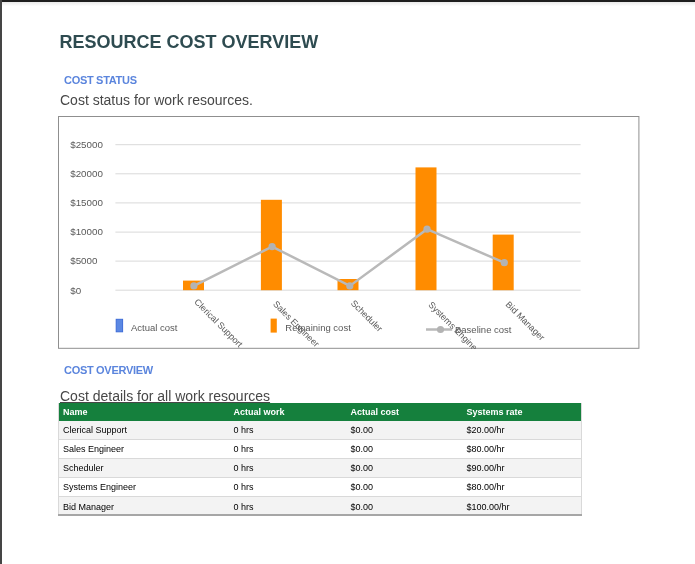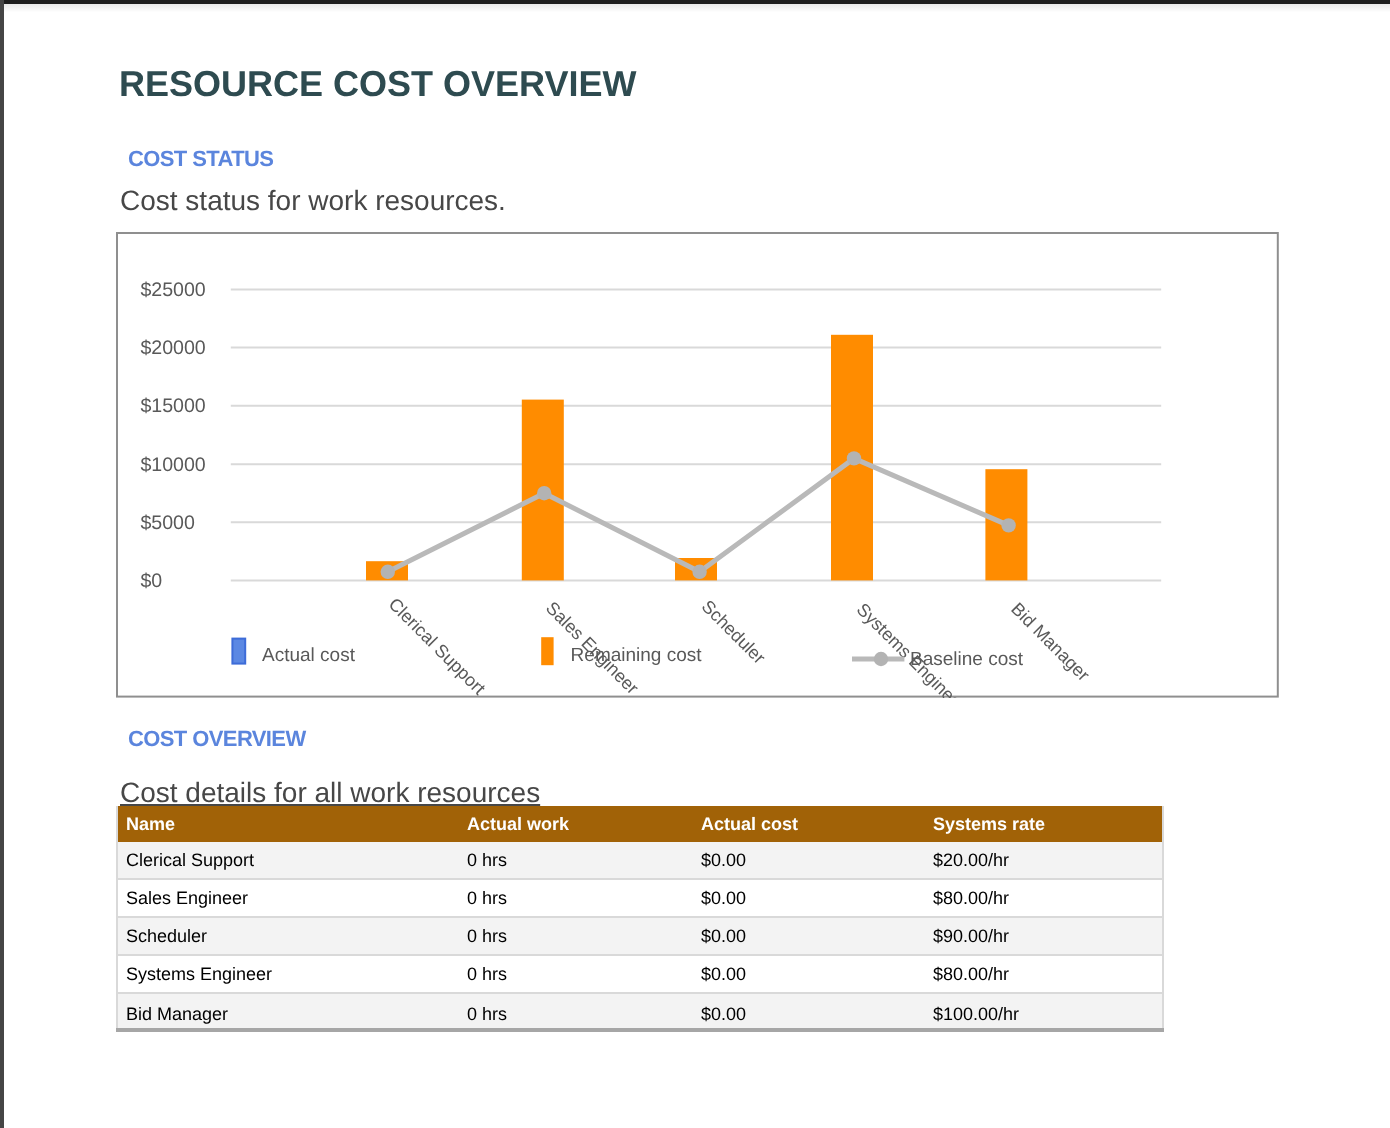--- a/index.html
+++ b/index.html
@@ -10,21 +10,21 @@
            background:linear-gradient(#e9e9e9,#fefefe);}
   .leftedge{position:absolute;top:0;left:0;width:2px;height:564px;background:#454545;}
   .title{position:absolute;left:59.5px;top:32px;font-size:18px;font-weight:bold;
          color:#2e4b50;white-space:nowrap;}
   .h2{position:absolute;left:64px;font-size:11px;font-weight:bold;color:#5b85dd;
       letter-spacing:-0.3px;white-space:nowrap;}
   .sub{position:absolute;left:60px;font-size:14px;color:#474747;white-space:nowrap;}
   .chartbox{position:absolute;left:58px;top:116px;width:582px;height:264px;}
   table.t{position:absolute;left:58px;top:403px;border-collapse:collapse;
           table-layout:fixed;width:523px;font-size:9px;}
-  table.t th{background:#a16207;color:#ffffff;font-weight:bold;text-align:left;
+  table.t th{background:#15803d;color:#ffffff;font-weight:bold;text-align:left;
              height:18px;padding:0 0 0 4px;border:none;}
   table.t td{color:#000;padding:0 0 0 4px;border-bottom:1px solid #d9d9d9;}
   table.t tr.g td{background:#f3f3f3;}
   table.t tr.r1 td{height:18px;}
   table.t tr.rm td{height:18px;}
   table.t tr.last td{height:14px;padding-top:3px;}
   table.t{border-left:1px solid #d9d9d9;border-right:1px solid #d9d9d9;
           border-bottom:2px solid #a6a6a6;}
 </style>
 </head>

